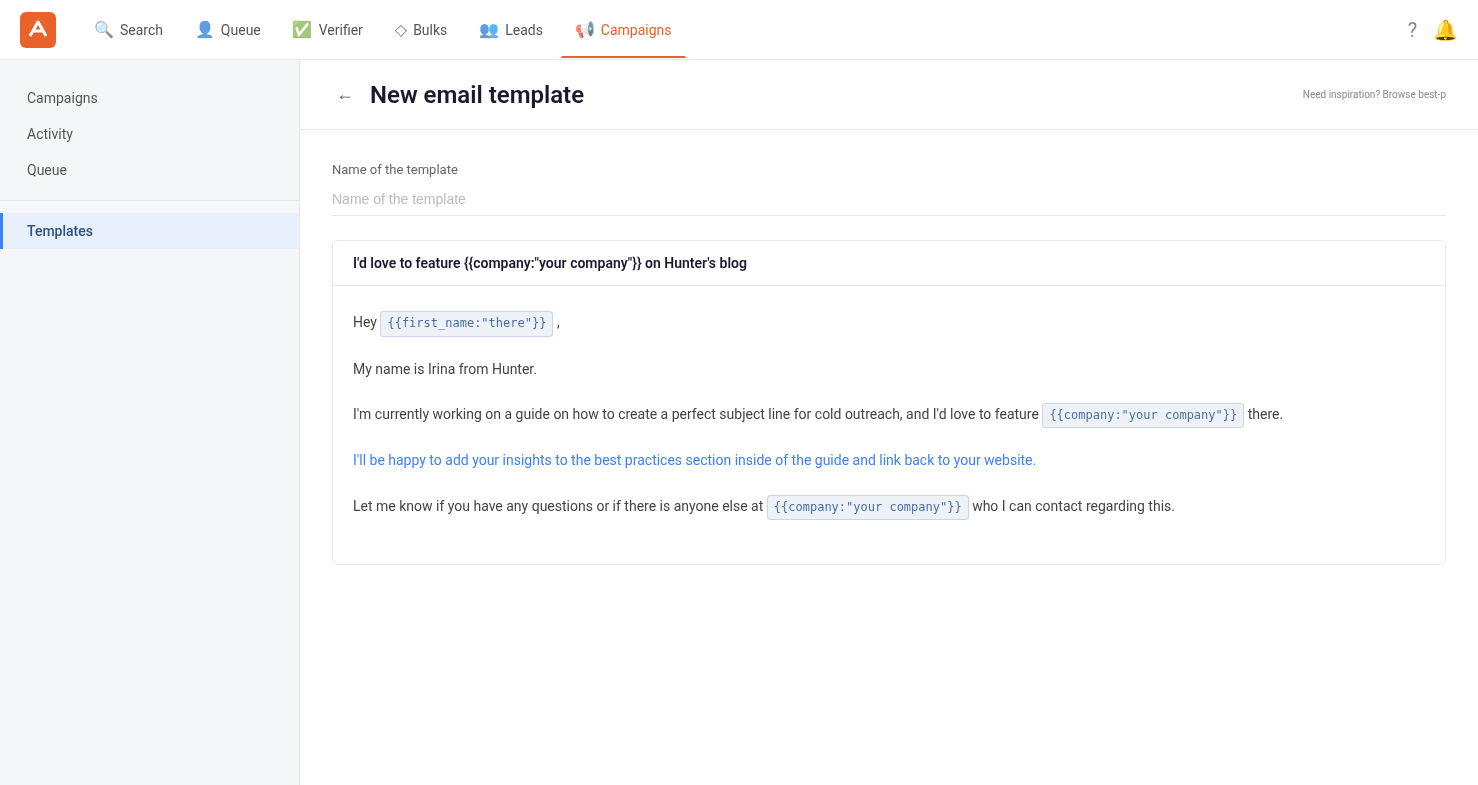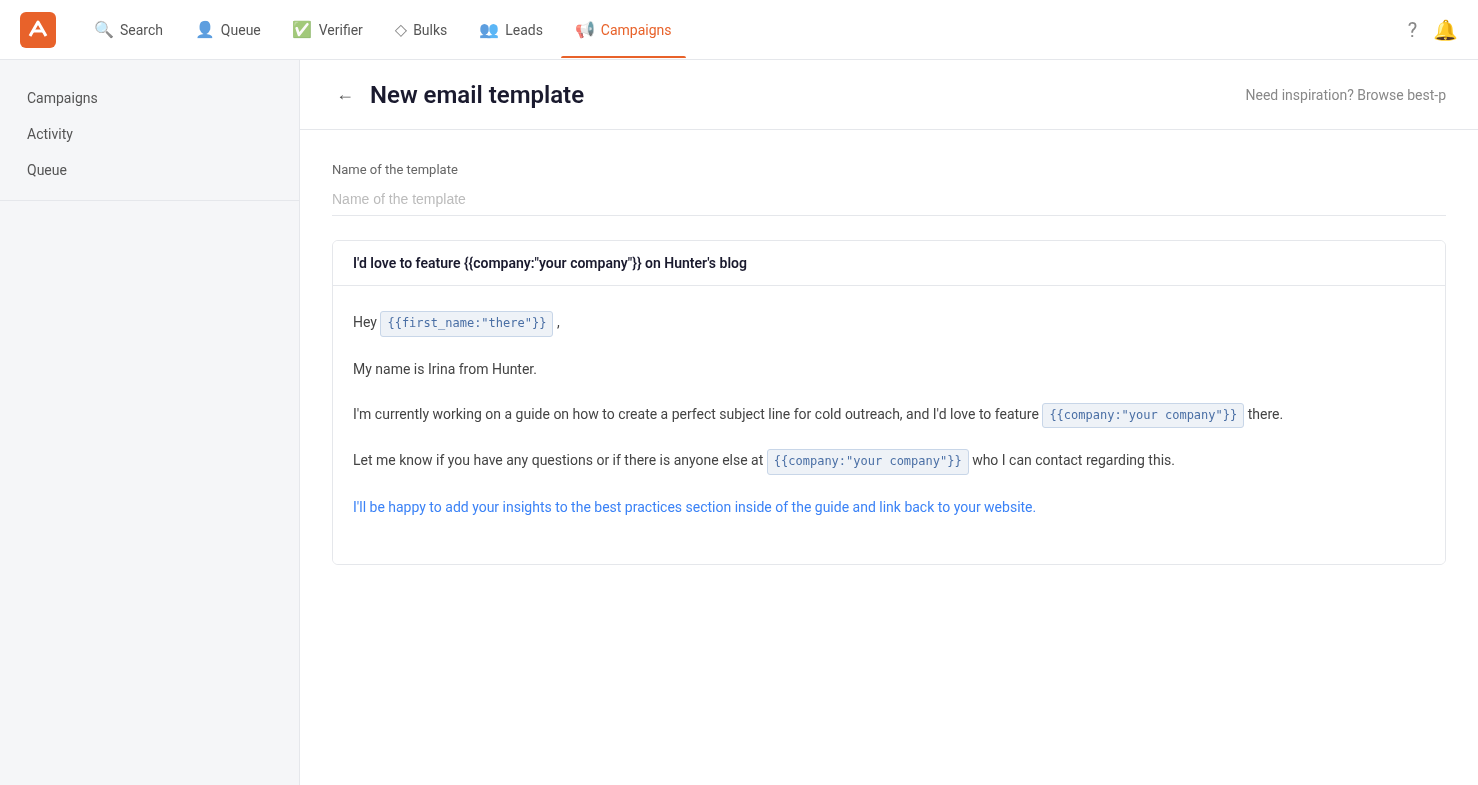--- a/index.html
+++ b/index.html
@@ -47,21 +47,21 @@
     .main { flex: 1; background: #fff; overflow-y: auto; }
 
     
     .page-header {
       display: flex; align-items: center; justify-content: space-between;
       padding: 20px 32px; border-bottom: 1px solid #e5e7eb; background: #fff;
     }
     .page-header-left { display: flex; align-items: center; gap: 12px; }
     .back-btn { background: none; border: none; cursor: pointer; color: #555; font-size: 18px; padding: 4px; }
     .page-title { font-size: 24px; font-weight: 600; color: #1a1a2e; }
-    .inspiration-link { color: #888; font-size: 14px; }
+    .inspiration-link { color: #888; font-size: 10px; }
 
     
     .form-area { padding: 32px; max-width: 100%; }
 
     .field-label { font-size: 13px; color: #666; margin-bottom: 6px; font-weight: 400; }
     .template-name-input {
       width: 100%; border: none; border-bottom: 1px solid #e5e7eb;
       padding: 8px 0; font-size: 14px; color: #999; outline: none;
       background: transparent; margin-bottom: 24px;
     }
@@ -137,20 +137,23 @@
     <div class="sidebar-item">
       <span>Campaigns</span>
     </div>
     <div class="sidebar-item">
       <span>Activity</span>
     </div>
     <div class="sidebar-item">
       <span>Queue</span>
     </div>
     <div class="sidebar-divider"></div>
+    <div class="sidebar-item active">
+      <span>Templates</span>
+    </div>
   </aside>
 
   <main class="main">
 
     <div class="page-header">
       <div class="page-header-left">
         <button class="back-btn">←</button>
         <h1 class="page-title">New email template</h1>
       </div>
       <span class="inspiration-link">Need inspiration? Browse best-p</span>
@@ -181,27 +184,27 @@
             <span>My name is Irina from Hunter.</span>
           </div>
 
           <div class="email-para">
             <span>I'm currently working on a guide on how to create a perfect subject line for cold outreach, and I'd love to feature</span>
             <span class="var-tag">{{company:"your company"}}</span>
             <span>there.</span>
           </div>
 
 
+          <div class="email-para highlight-text">
+            <span>I'll be happy to add your insights to the best practices section inside of the guide and link back to your website.</span>
+          </div>
+
           <div class="email-para">
             <span>Let me know if you have any questions or if there is anyone else at</span>
             <span class="var-tag">{{company:"your company"}}</span>
             <span>who I can contact regarding this.</span>
           </div>
 
-          <div class="email-para highlight-text">
-            <span>I'll be happy to add your insights to the best practices section inside of the guide and link back to your website.</span>
-          </div>
-
         </div>
       </div>
     </div>
   </main>
 </div>
 
 </body></html>

